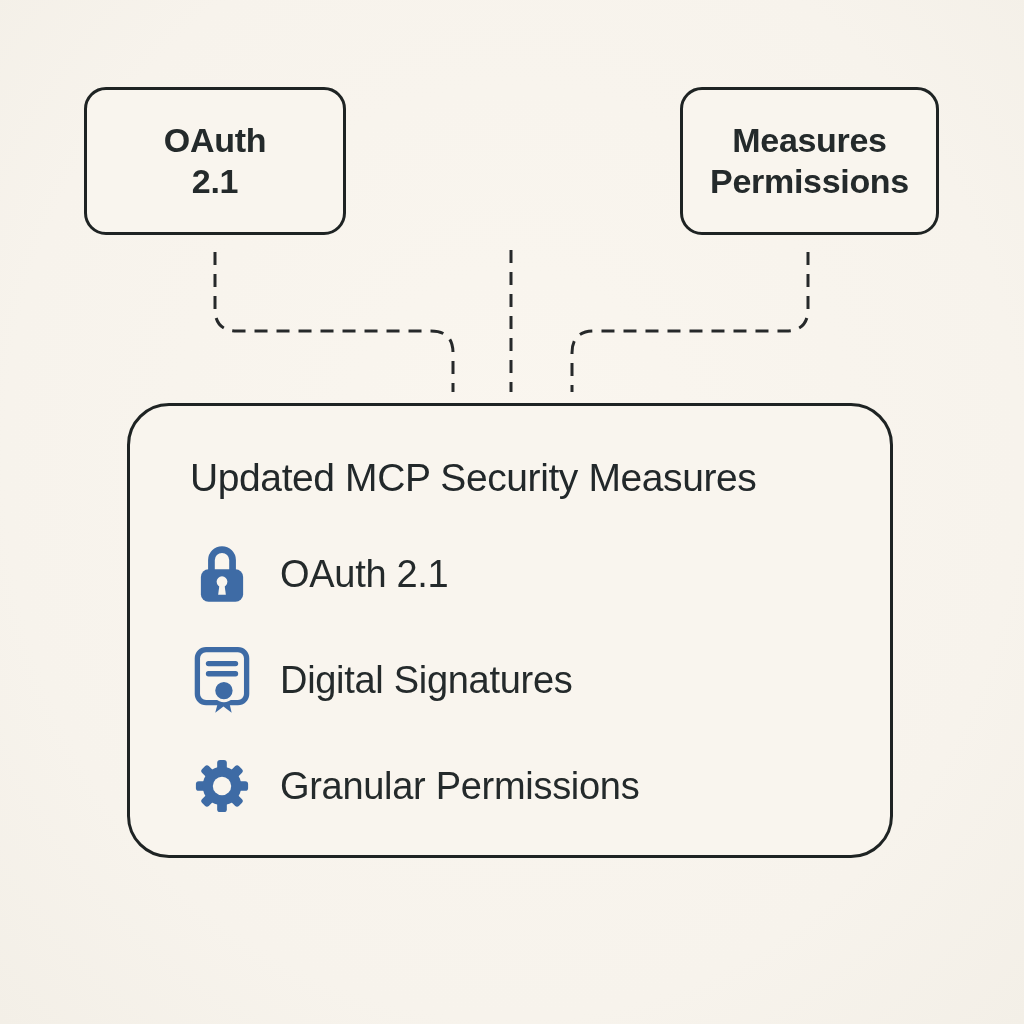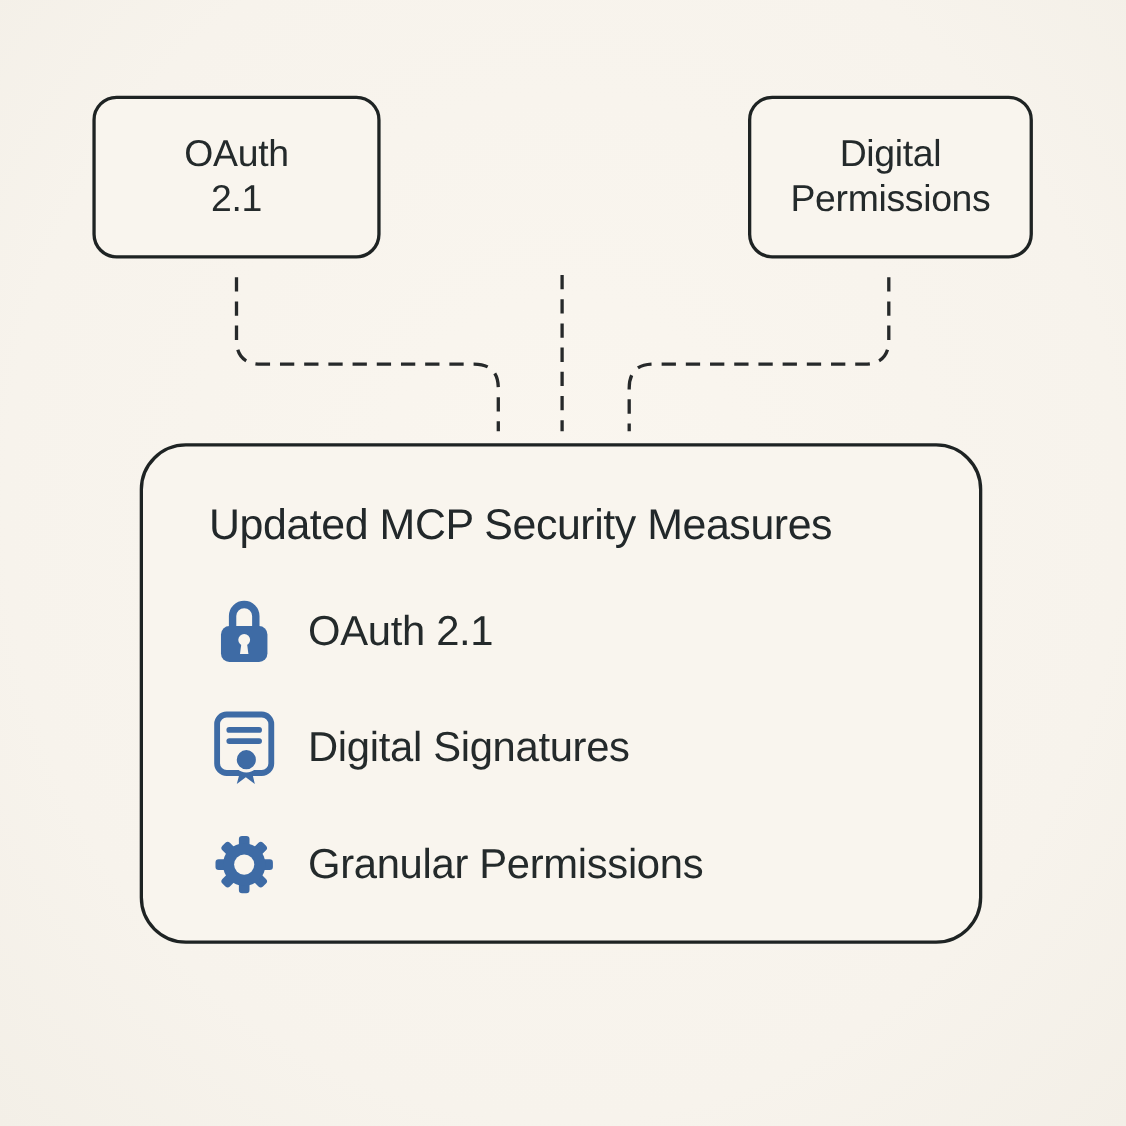--- a/index.html
+++ b/index.html
@@ -19,21 +19,21 @@
     position:absolute;
     top:87px;height:148px;
     border:3px solid #1e2323;
     border-radius:22px;
     background:#f9f5ee;
     display:flex;align-items:center;justify-content:center;
     text-align:center;
     box-sizing:border-box;
   }
   .top-box .lbl{
-    font-size:34px;font-weight:400;line-height:1.22;
+    font-size:34px;font-weight:700;line-height:1.22;
     letter-spacing:-0.3px;
     white-space:pre-line;
     color:#242a2b;
   }
   #box-oauth{left:84px;width:262px;}
   #box-digsig{left:387px;width:256px;}
   #box-granperm{left:680px;width:259px;}
 
   
   .connectors{position:absolute;left:0;top:0;width:1024px;height:1024px;pointer-events:none;}
@@ -76,21 +76,21 @@
 </head>
 <body>
 
 <div class="stage">
 
   <div class="top-box" id="box-oauth">
     <span class="lbl">OAuth
 2.1</span>
   </div>
   <div class="top-box" id="box-granperm">
-    <span class="lbl">Digital
+    <span class="lbl">Measures
 Permissions</span>
   </div>
 
   <svg class="connectors" viewBox="0 0 1024 1024">
     <path d="M215 252 L215 309 Q215 331 237 331 L431 331 Q453 331 453 353 L453 392"></path>
     <path d="M511 250 L511 392"></path>
     <path d="M808 252 L808 309 Q808 331 786 331 L594 331 Q572 331 572 353 L572 392"></path>
   </svg>
 
   <div class="main-box">

